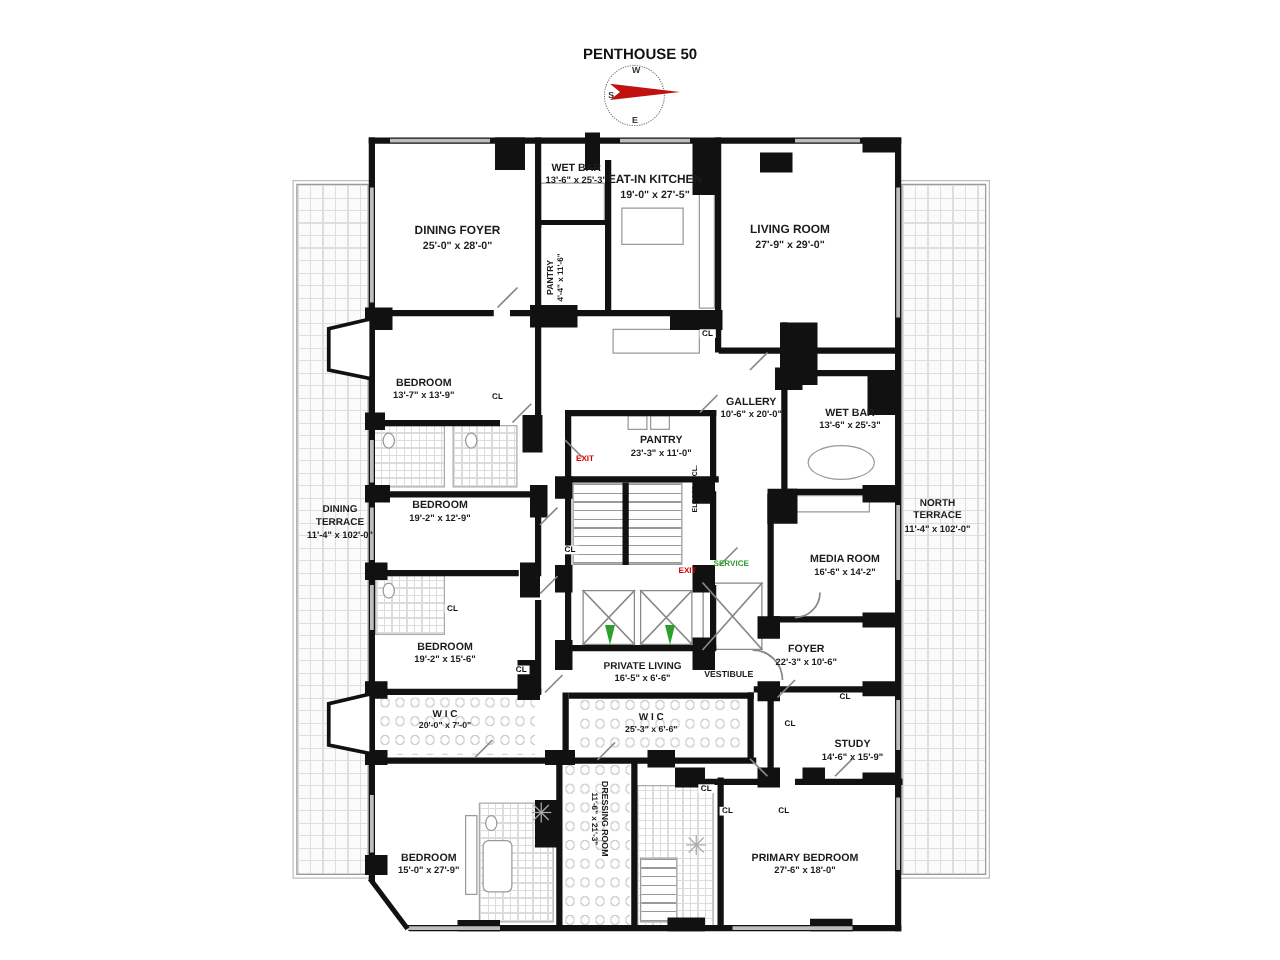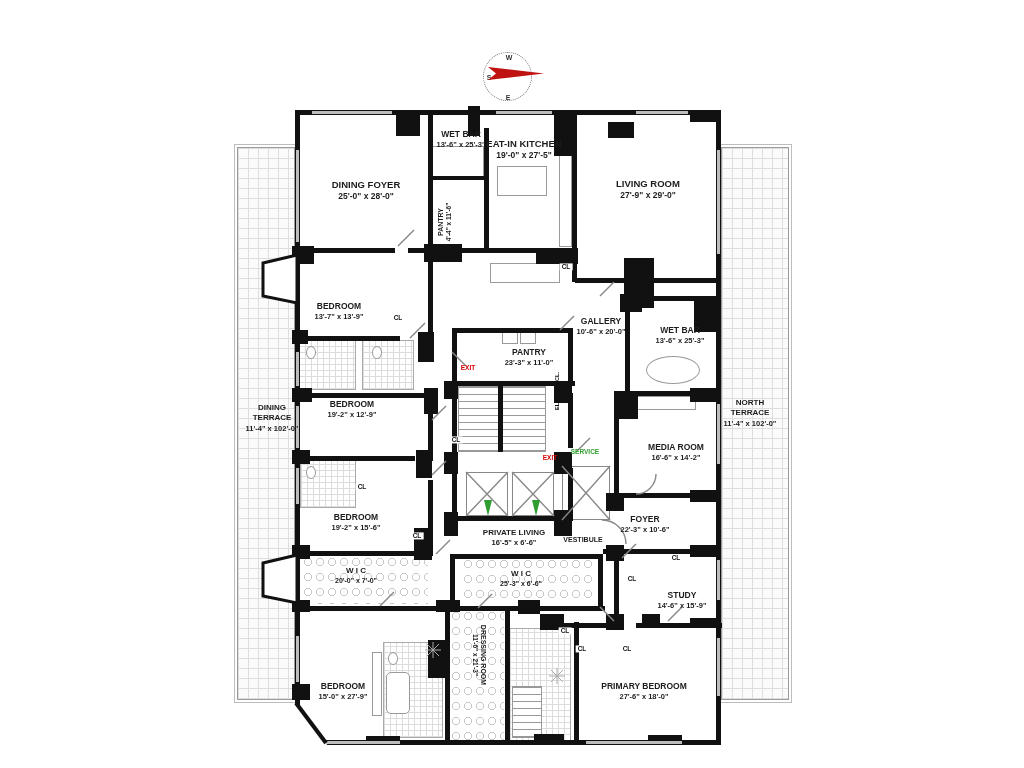--- a/index.html
+++ b/index.html
@@ -43,20 +43,21 @@
   
   .compass{position:absolute;left:483px;top:52px;width:49px;height:49px;border:1.5px dotted #777;border-radius:50%;box-sizing:border-box;}
   .cdir{position:absolute;font-size:7px;font-weight:bold;color:#333;transform:translate(-50%,-50%);}
   svg.overlay{position:absolute;left:0;top:0;}
 </style>
 </head>
 <body>
 
 <div id="stage">
 
+  <div class="subtitle">PENTHOUSE 50</div>
 
   <div class="compass">
     <span class="cdir" style="left:25px;top:4px;">W</span>
     <span class="cdir" style="left:5px;top:24px;">S</span>
     <span class="cdir" style="left:24px;top:44px;">E</span>
   </div>
   <svg class="overlay" style="left:486px;top:67px;" width="60" height="16">
     <polygon points="2,13 58,6.5 2,0 10,6.5" fill="#c11212"></polygon>
   </svg>
 
@@ -247,21 +248,21 @@
     <div class="dims">13'-6" x 25'-3"</div>
   </div>
   <div class="rl" style="left:524px;top:150px;font-size:9.5px;">
     <div>EAT-IN KITCHEN</div>
     <div class="dims" style="font-size:8.5px;">19'-0" x 27'-5"</div>
   </div>
   <div class="rl" style="left:366px;top:191px;font-size:9.5px;">
     <div>DINING FOYER</div>
     <div class="dims" style="font-size:8.5px;">25'-0" x 28'-0"</div>
   </div>
-  <div class="rl" style="left:648px;top:190px;font-size:9.5px;">
+  <div class="rl" style="left:632px;top:190px;font-size:9.5px;">
     <div>LIVING ROOM</div>
     <div class="dims" style="font-size:8.5px;">27'-9" x 29'-0"</div>
   </div>
   <div class="rl vm90" style="left:445px;top:222px;font-size:7px;">
     <div>PANTRY</div>
     <div class="dims" style="font-size:6.5px;">4'-4" x 11'-6"</div>
   </div>
   <div class="rl" style="left:339px;top:311px;">
     <div>BEDROOM</div>
     <div class="dims">13'-7" x 13'-9"</div>

